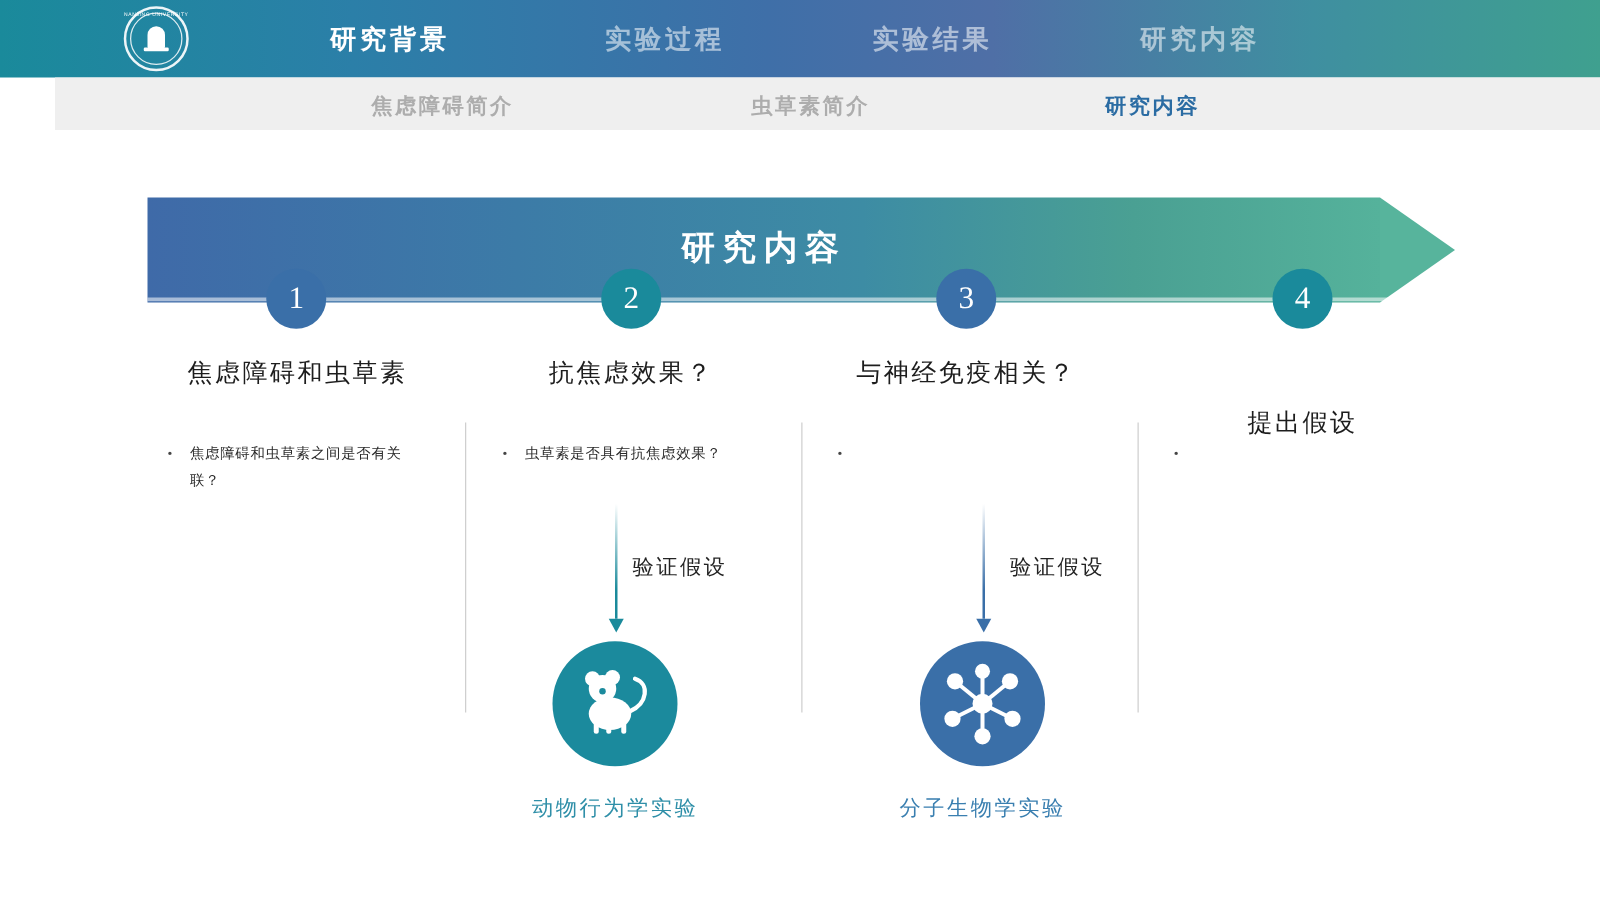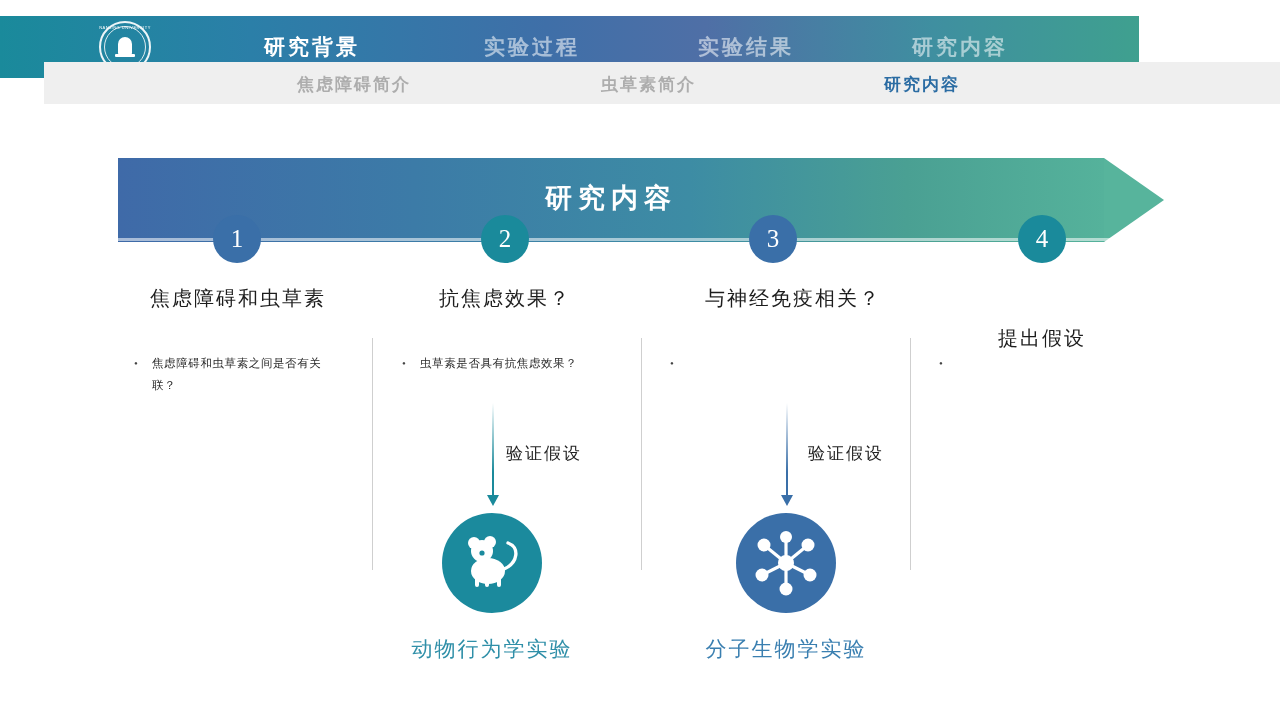--- a/index.html
+++ b/index.html
@@ -6,21 +6,21 @@
   body{
     width:1280px;height:720px;
     background:#ffffff;
     font-family:"Liberation Sans", sans-serif;
     overflow:hidden;
     position:relative;
   }
 
   
   .topbar{
-    position:absolute;left:0;top:16px;width:1139px;height:62px;
+    position:absolute;left:0;top:0;width:1280px;height:62px;
     background:linear-gradient(90deg,#1a8a9b 0%, #2b7fa8 22%, #3f6fa8 48%, #4f6fa6 62%, #3f8fa0 82%, #3fa08f 100%);
   }
   .logo{
     position:absolute;left:96px;top:4px;width:58px;height:54px;
   }
   .logo .ring{
     position:absolute;left:3px;top:1px;width:52px;height:52px;border-radius:50%;
     border:2px solid rgba(255,255,255,.92);
     box-sizing:border-box;
   }
@@ -117,21 +117,21 @@
   
   .coltitle{
     position:absolute;top:285px;
     font-family:"Liberation Serif", serif;
     font-weight:normal;
     font-size:20px;letter-spacing:2px;color:#1d1d1d;
     text-align:center;white-space:nowrap;
   }
   .coltitle.t0{left:88px;width:300px;}
   .coltitle.t1{left:355px;width:300px;}
-  .coltitle.t2{left:643px;width:300px;}
+  .coltitle.t2{left:623px;width:300px;}
   .coltitle.t3{left:892px;width:300px;margin-top:40px;}
 
   .bullet{
     position:absolute;
     font-family:"Liberation Serif", serif;
     font-size:11.5px;line-height:22px;color:#2a2a2a;
     letter-spacing:.6px;
   }
   .bullet .dot{
     position:absolute;left:-18px;top:0px;font-size:11px;color:#444;
@@ -177,21 +177,21 @@
   
   .iconcircle{
     position:absolute;width:100px;height:100px;border-radius:50%;
   }
   .iconcircle.i0{left:442px;top:513px;background:#1b8a9d;}
   .iconcircle.i1{left:736px;top:513px;background:#3a6fa8;}
 
   .iconcaption{
     position:absolute;top:635px;width:260px;text-align:center;
     font-family:Liberation Serif, serif;
-    font-size:21px;letter-spacing:2px;
+    font-size:17px;letter-spacing:2px;
   }
   .iconcaption.p0{left:362px;color:#2f8fa8;}
   .iconcaption.p1{left:656px;color:#3a7fb0;}
 </style>
 </head>
 <body>
 
 <div class="topbar">
   <div class="logo">
     <div class="ring"></div>

